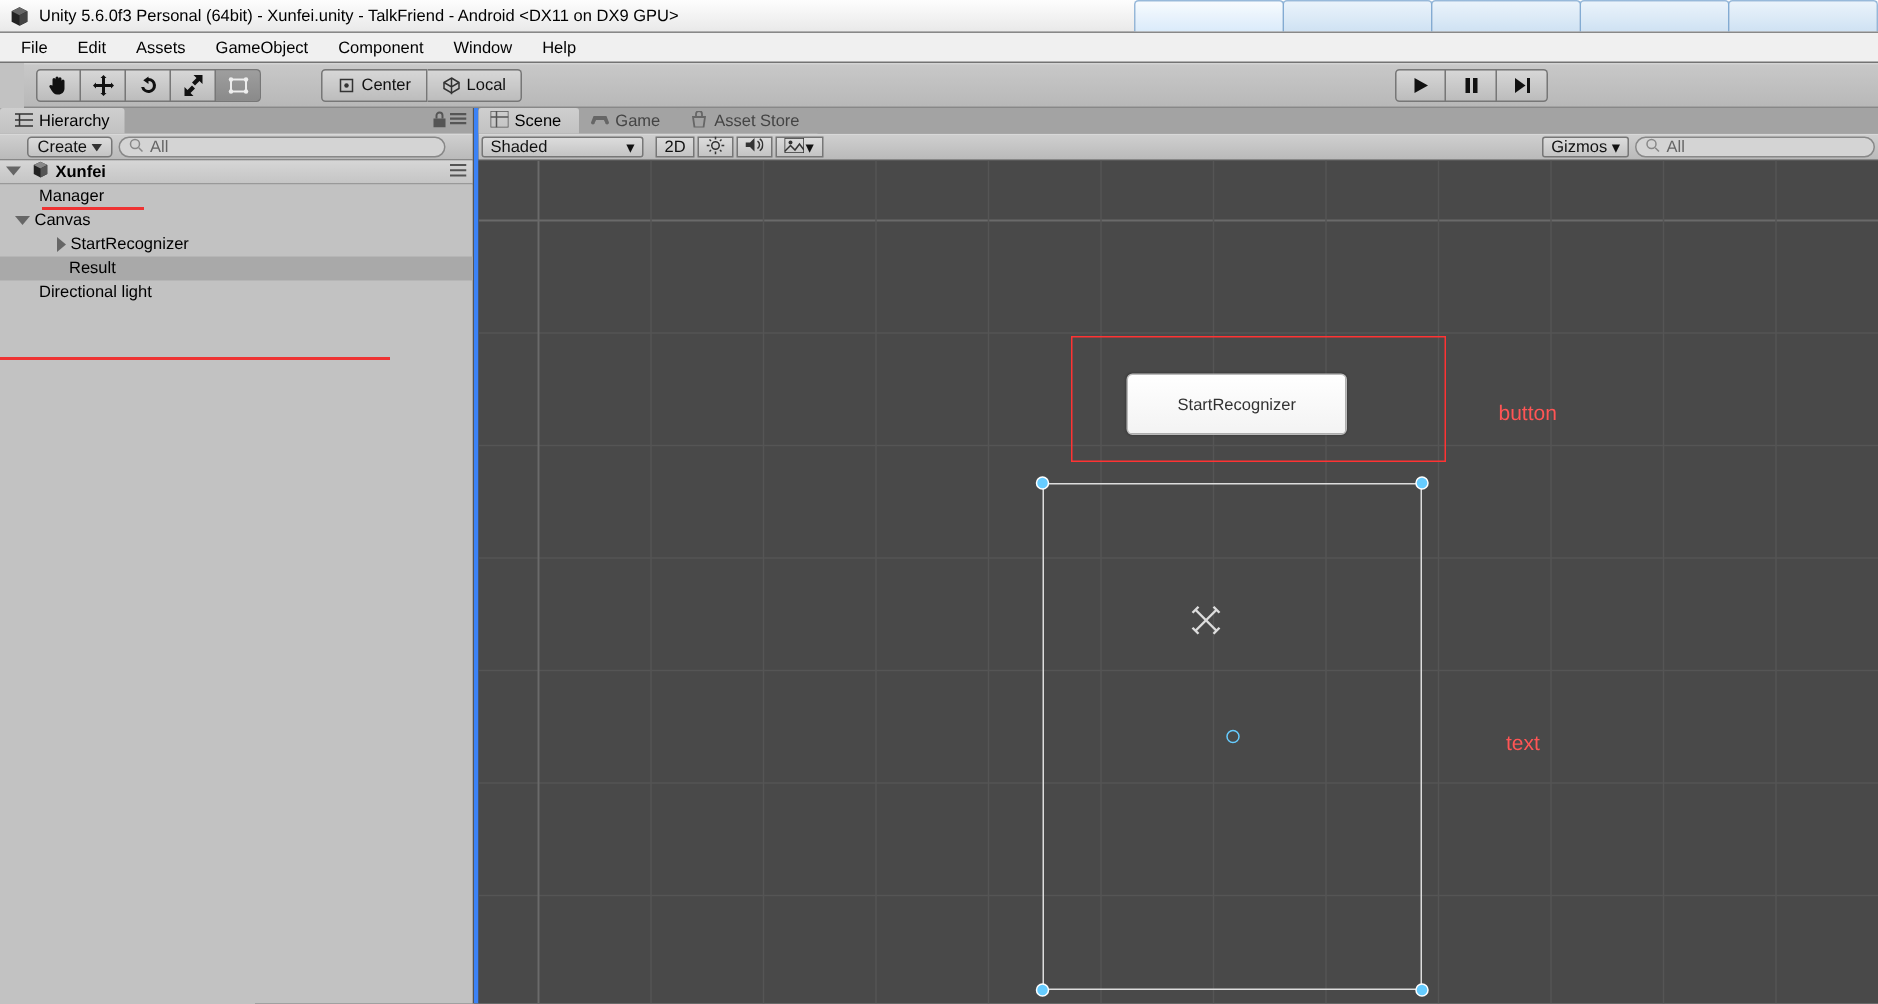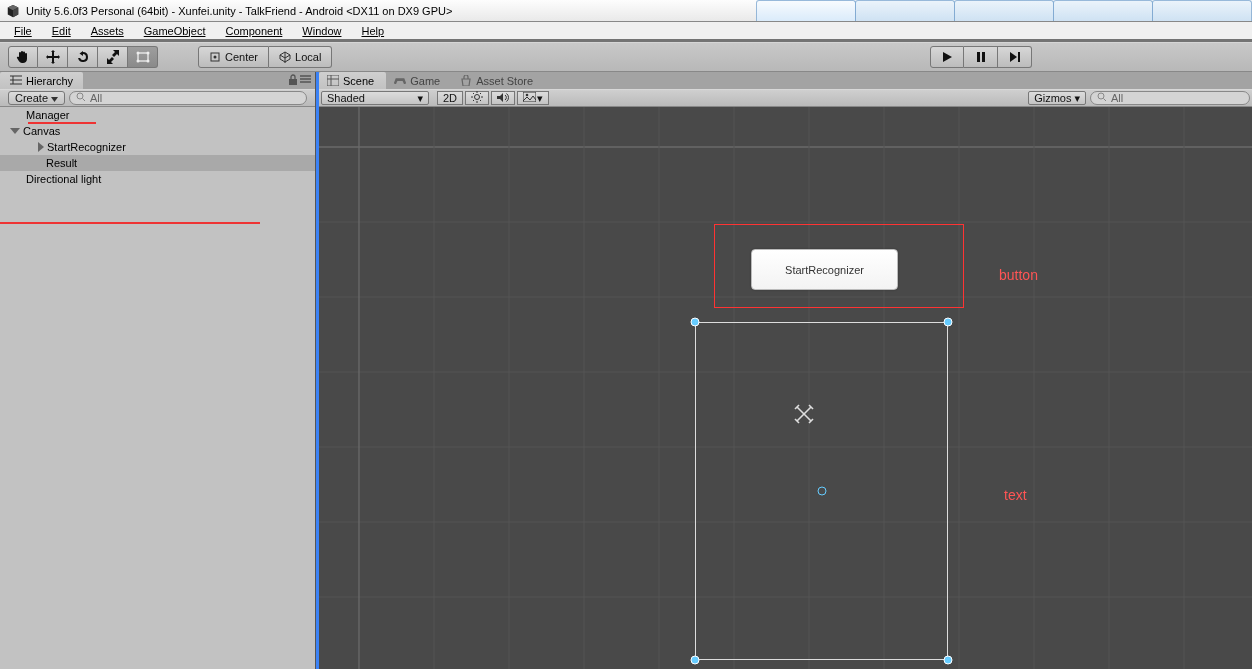--- a/index.html
+++ b/index.html
@@ -6,45 +6,45 @@
   body { width: 1252px; height: 669px; background: #c2c2c2; overflow: hidden; position: relative; }
   
   .titlebar { height: 22px; background: linear-gradient(#fdfdfd, #e9e9e9); border-bottom: 1px solid #888; display:flex; align-items:center; padding:0 6px; }
   .unity-ico { width:14px; height:14px; margin-right:6px; display:inline-block; }
   .unity-ico svg { width:14px; height:14px; }
   .titlebar-text { color:#000; }
   .title-tabs { position:absolute; right:0; top:0; display:flex; gap:0; height:22px; }
   .title-tab { background:linear-gradient(#e7f2fb,#c9e1f6); border:1px solid #7fa9d2; border-bottom:none; height:21px; width:100px; border-top-left-radius:3px; border-top-right-radius:3px; margin-left:-1px; display:flex; align-items:center; justify-content:center; color:#99a; opacity:0.8; font-size:10px; }
   .title-tab.first { background:linear-gradient(#f7fbff,#d7ecff); }
   
-  .menubar { height: 20px; background: #f0f0f0; border-bottom:3px solid #737373; display:flex; align-items:center; padding:0 4px; gap:0;text-decoration:underline; }
+  .menubar { height: 20px; background: #f0f0f0; border-bottom:1px solid #737373; display:flex; align-items:center; padding:0 4px; gap:0; }
   .menubar .m { padding: 2px 10px; color:#000; }
   
-  .toolbar { height: 30px; background: linear-gradient(#c8c8c8,#b8b8b8); border-top:1px solid #d5d5d5; border-bottom:1px solid #888; position:relative; }
+  .toolbar { height: 30px; background: linear-gradient(#c8c8c8,#b8b8b8); border-top:1px solid #d5d5d5; border-bottom:1px solid #888; position:relative;margin-left:16px; }
   .tool-group-left { position:absolute; left:8px; top:3px; display:flex; }
   .tbtn { width:30px; height:22px; background:linear-gradient(#d7d7d7,#bcbcbc); border:1px solid #777; display:flex; align-items:center; justify-content:center; color:#222; }
   .tbtn.active { background:linear-gradient(#9e9e9e,#8a8a8a); }
   .tbtn:first-child { border-top-left-radius:3px; border-bottom-left-radius:3px; }
   .tbtn:last-child { border-top-right-radius:3px; border-bottom-right-radius:3px; }
   .tbtn + .tbtn { border-left:none; }
   .tool-group-pivot { position:absolute; left:198px; top:3px; display:flex; }
   .pbtn { height:22px; padding:0 10px; background:linear-gradient(#d7d7d7,#bcbcbc); border:1px solid #777; display:flex; align-items:center; gap:4px; color:#111; }
   .pbtn:first-child { border-top-left-radius:3px; border-bottom-left-radius:3px; }
   .pbtn:last-child { border-top-right-radius:3px; border-bottom-right-radius:3px; border-left:none;}
   .pico { width:12px; height:12px; display:inline-block; }
   
   .playback { position:absolute; right:220px; top:3px; display:flex; }
   
   .main { position:absolute; top:72px; left:0; right:0; bottom:0; display:flex; }
   
   .hierarchy-pane { width:316px; background:#c2c2c2; border-right:1px solid #555; display:flex; flex-direction:column; }
   .pane-tab-row { height:17px; background:#a3a3a3; display:flex; align-items:flex-end; position:relative; }
   .pane-tab { background:linear-gradient(#cfcfcf,#c2c2c2); height:17px; padding:1px 10px 0 10px; border-top-left-radius:2px; border-top-right-radius:2px; display:flex; align-items:center; gap:4px; color:#000; }
   .pane-lock { position:absolute; right:4px; top:2px; display:flex; gap:2px; }
-  .pane-toolbar { height:18px; background:linear-gradient(#cfcfcf,#bababa); border-top:1px solid #d8d8d8; border-bottom:1px solid #888; display:flex; align-items:center; padding:0 8px; gap:4px; }
+  .pane-toolbar { height:18px; background:linear-gradient(#cfcfcf,#bababa); border-top:1px solid #d8d8d8; border-bottom:1px solid #888; display:flex; align-items:center; padding:0 18px; gap:4px; }
   .dd-btn { height:14px; background:linear-gradient(#dcdcdc,#c4c4c4); border:1px solid #777; border-radius:3px; padding:0 6px; display:flex; align-items:center; font-size:10px; color:#111; gap:3px; }
   .srch { flex:1; height:14px; background:#d4d4d4; border:1px solid #888; border-radius:7px; display:flex; align-items:center; padding:0 6px; gap:4px; color:#666; font-size:10px; }
   
   .scene-hdr { height:16px; background:linear-gradient(#d6d6d6,#c5c5c5); border-bottom:1px solid #999; display:flex; align-items:center; padding:0 4px; gap:4px; }
   .scene-hdr b { font-weight:bold; color:#000; }
   .scene-opts { margin-left:auto; display:flex; gap:4px; color:#333; }
   
   .tree { background:#c2c2c2; flex:1; position:relative; }
   .tree-row { height:16px; display:flex; align-items:center; padding-left:10px; color:#000; }
   .tree-row.depth1 { padding-left:16px; }
@@ -228,20 +228,40 @@
         <span>
           <svg width="10" height="10" viewBox="0 0 10 10">
               <circle cx="4" cy="4" r="3" fill="none" stroke="#888"></circle>
               <line x1="6.5" y1="6.5" x2="9" y2="9" stroke="#888"></line>
             </svg>
         </span>
         <span>All</span>
       </div>
     </div>
 
+    <div class="scene-hdr">
+      <span class="tri open"></span>
+      <span>
+        <svg width="12" height="12" viewBox="0 0 16 16">
+            <polygon points="8,1 14,4 14,12 8,15 2,12 2,4" fill="#222"></polygon>
+            <polygon points="8,1 14,4 8,7 2,4" fill="#888"></polygon>
+            <polygon points="8,7 14,4 14,12 8,15" fill="#555"></polygon>
+          </svg>
+      </span>
+      <b>Xunfei</b>
+      <div class="scene-opts">
+        <span>
+          <svg width="11" height="9" viewBox="0 0 11 9">
+              <line x1="0" y1="1" x2="11" y2="1" stroke="#555" stroke-width="1.3"></line>
+              <line x1="0" y1="4.5" x2="11" y2="4.5" stroke="#555" stroke-width="1.3"></line>
+              <line x1="0" y1="8" x2="11" y2="8" stroke="#555" stroke-width="1.3"></line>
+            </svg>
+        </span>
+      </div>
+    </div>
 
     <div class="tree">
       <div class="tree-row depth1">
         <span style="width:10px"></span>
         <span>Manager</span>
       </div>
       <div class="tree-row depth1" style="margin-left:-8px; padding-left:28px;">
         <span class="tri open" style="margin-left:-10px"></span>
         <span>Canvas</span>
       </div>

